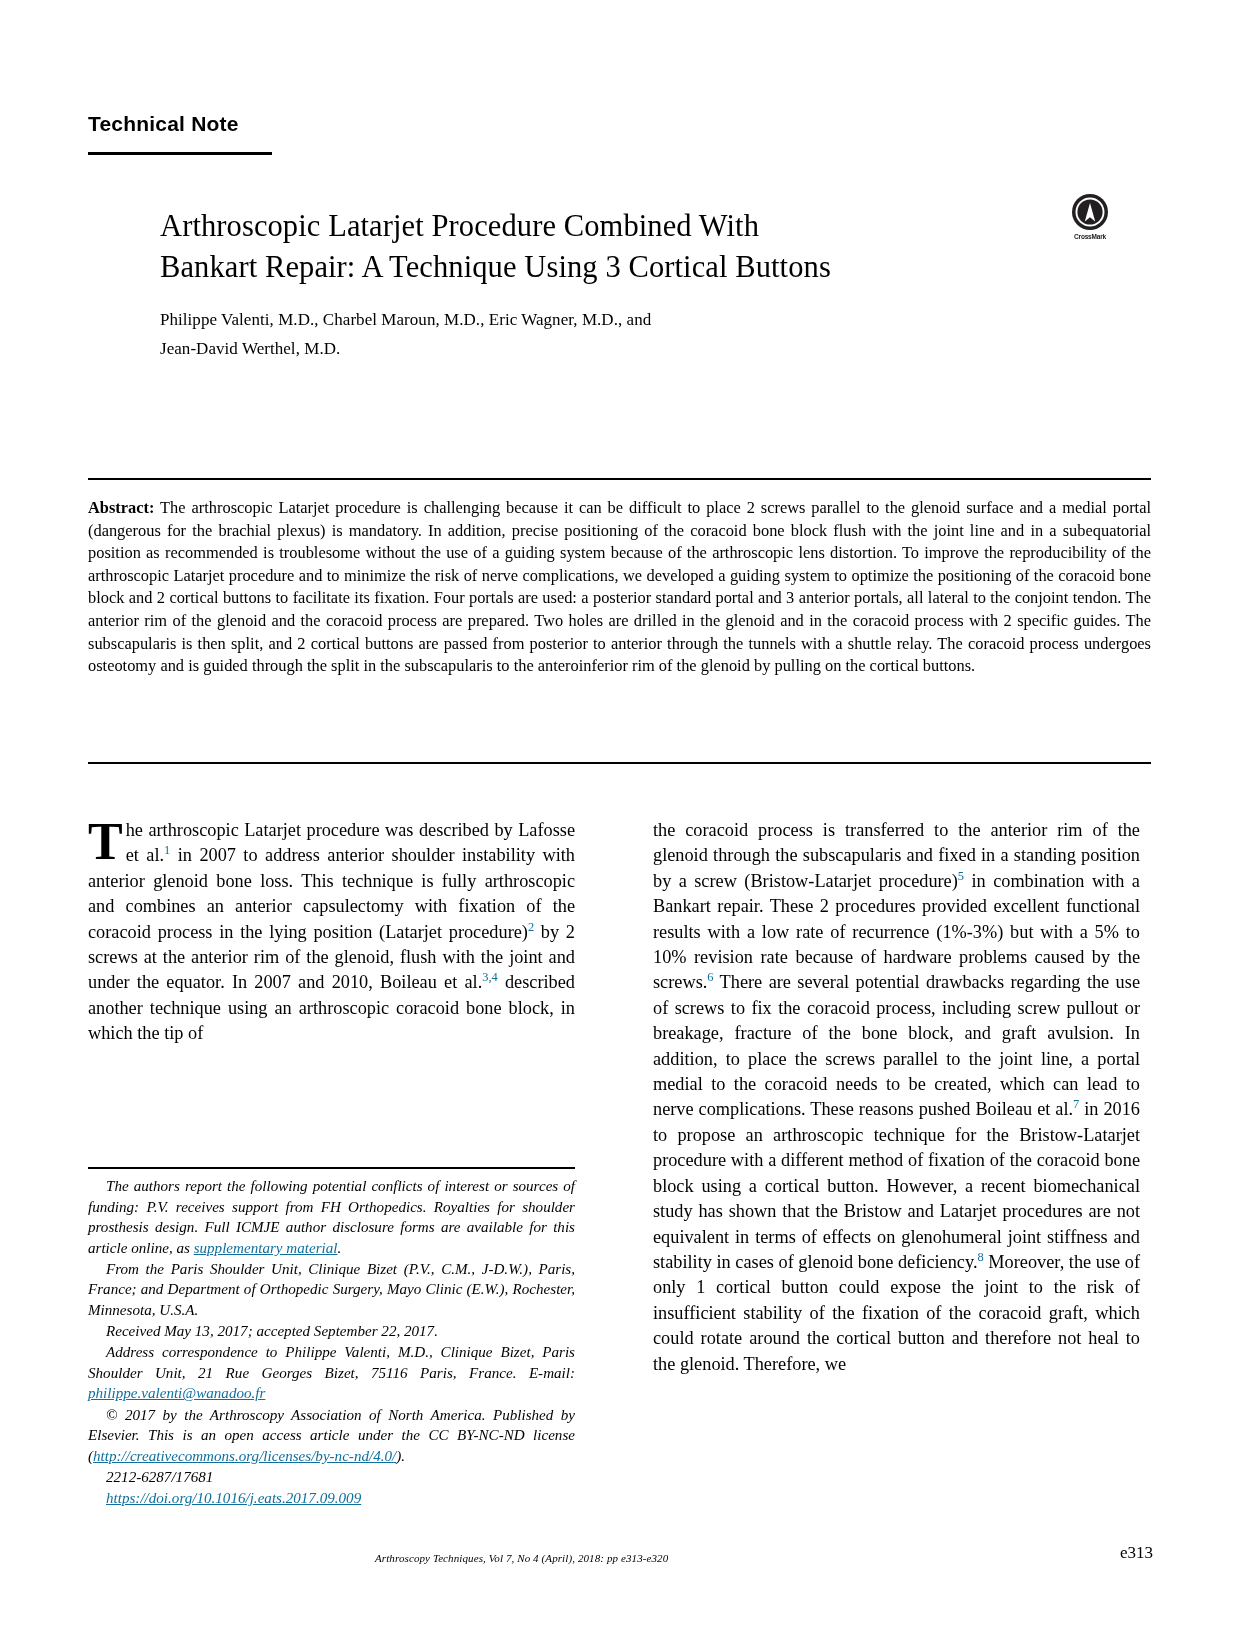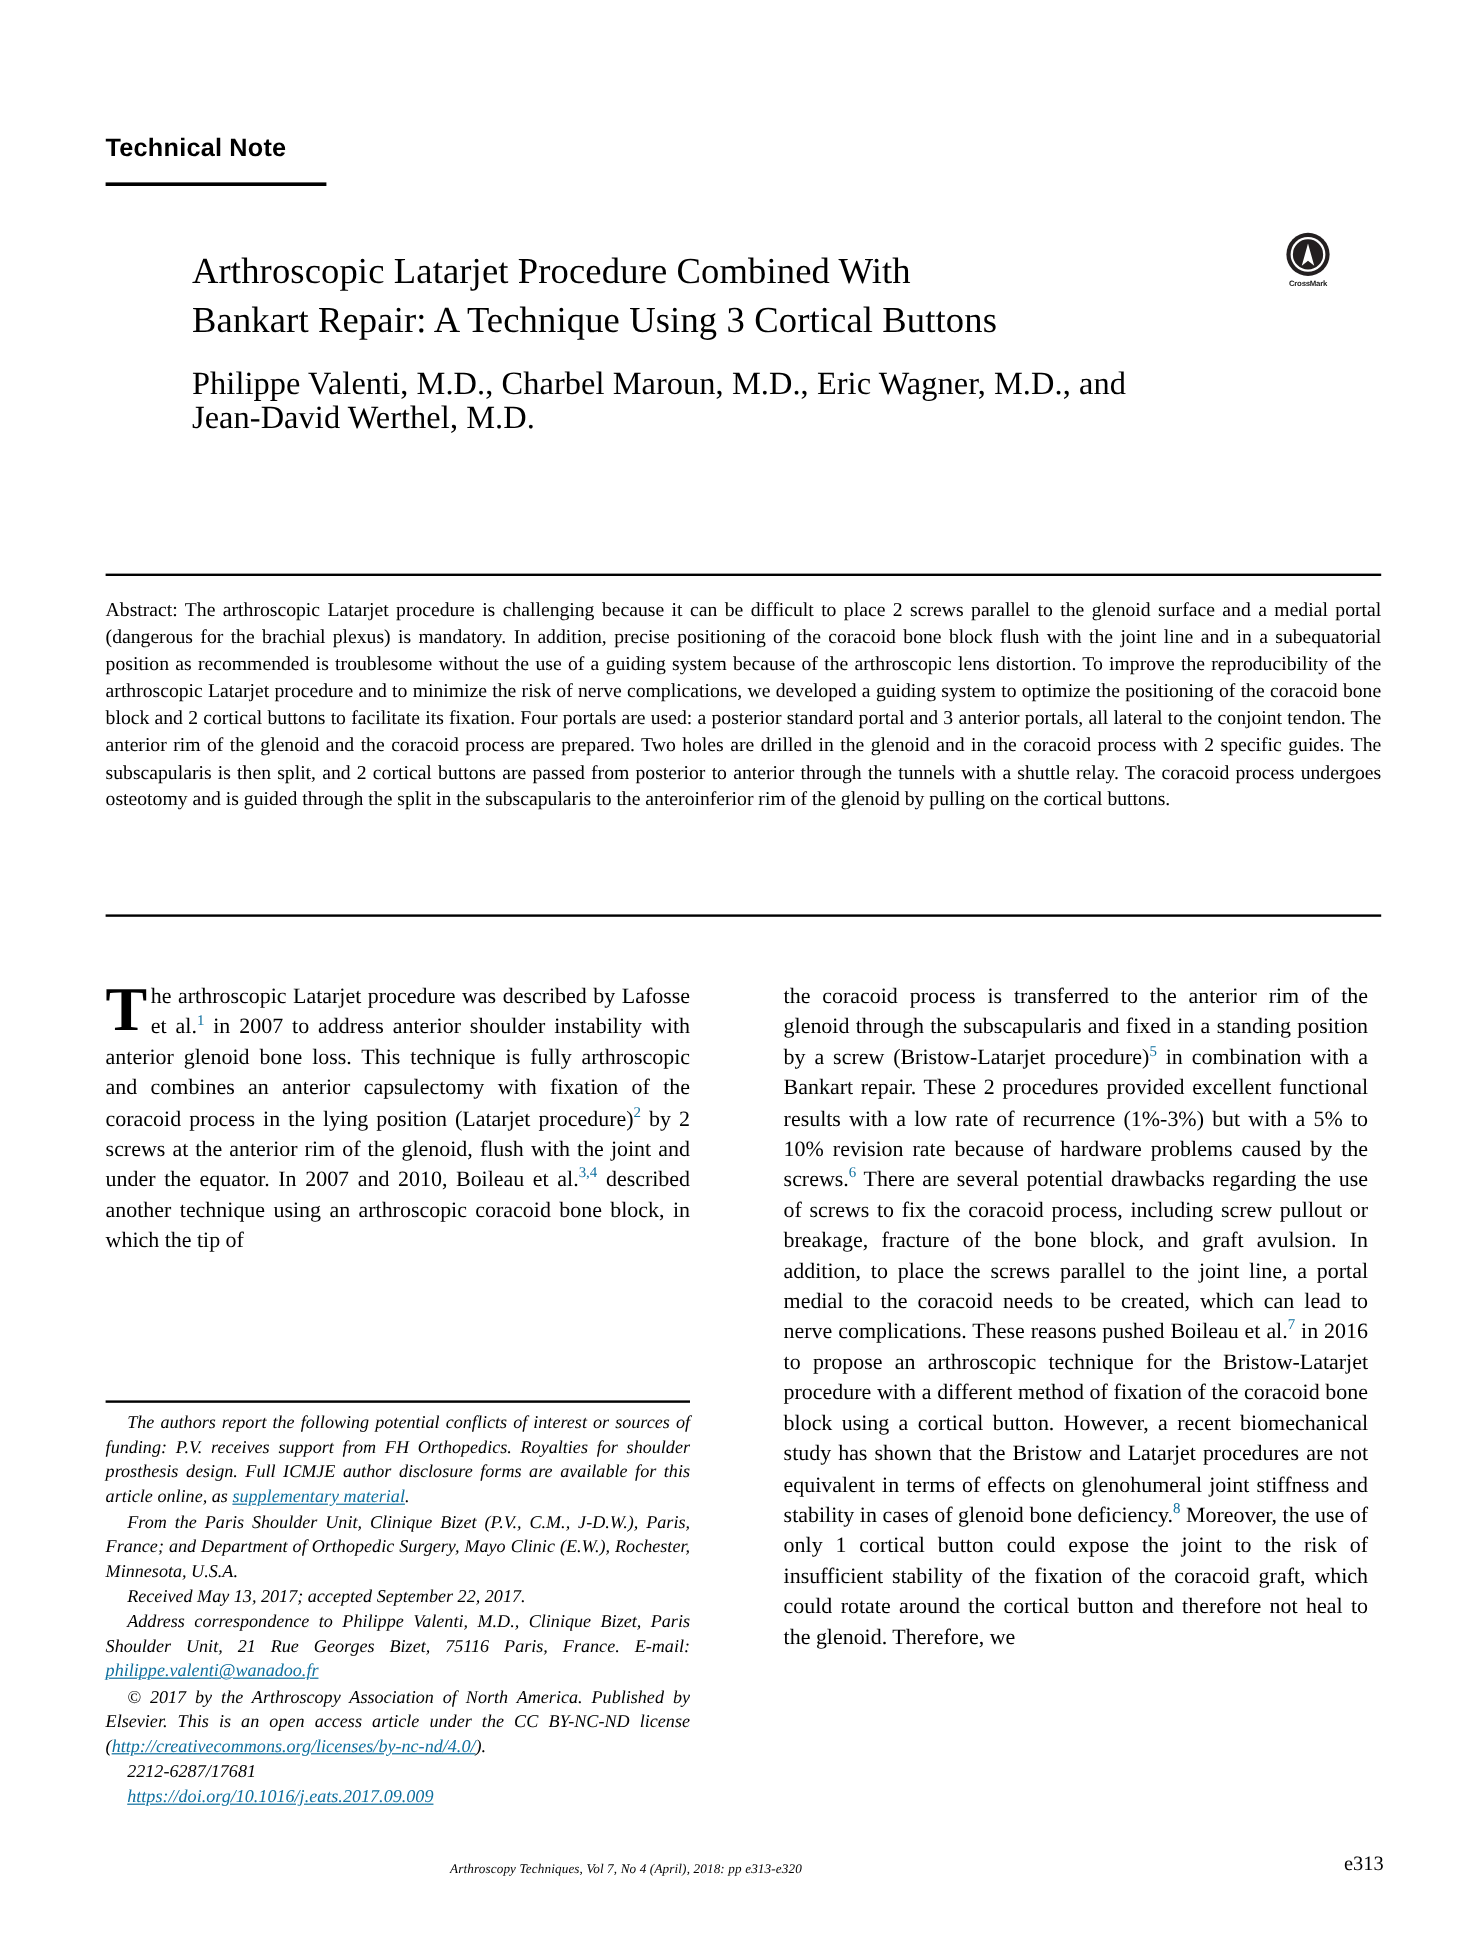--- a/index.html
+++ b/index.html
@@ -69,21 +69,21 @@
   }
   .article-title {
     font-size: 30.5px;
     line-height: 41px;
     font-weight: normal;
     margin: 0;
     letter-spacing: 0.1px;
   }
   .authors {
     margin-top: 17px;
-    font-size: 27px;
+    font-size: 17px;
     line-height: 29px;
     letter-spacing: 0.05px;
   }
 
   
   .rule-top {
     position: absolute;
     left: 88px;
     top: 478px;
     width: 1063px;
@@ -102,21 +102,21 @@
     position: absolute;
     left: 88px;
     top: 497px;
     width: 1063px;
     font-size: 16.4px;
     line-height: 22.6px;
     text-align: justify;
     text-justify: inter-word;
     hyphens: manual;
   }
-  .abstract b { font-weight: normal; margin-top: 46px; }
+  .abstract b { font-weight: bold; margin-top: 46px; }
 
   
   .col-left {
     position: absolute;
     left: 88px;
     top: 818px;
     width: 487px;
   }
   .col-right {
     position: absolute;

